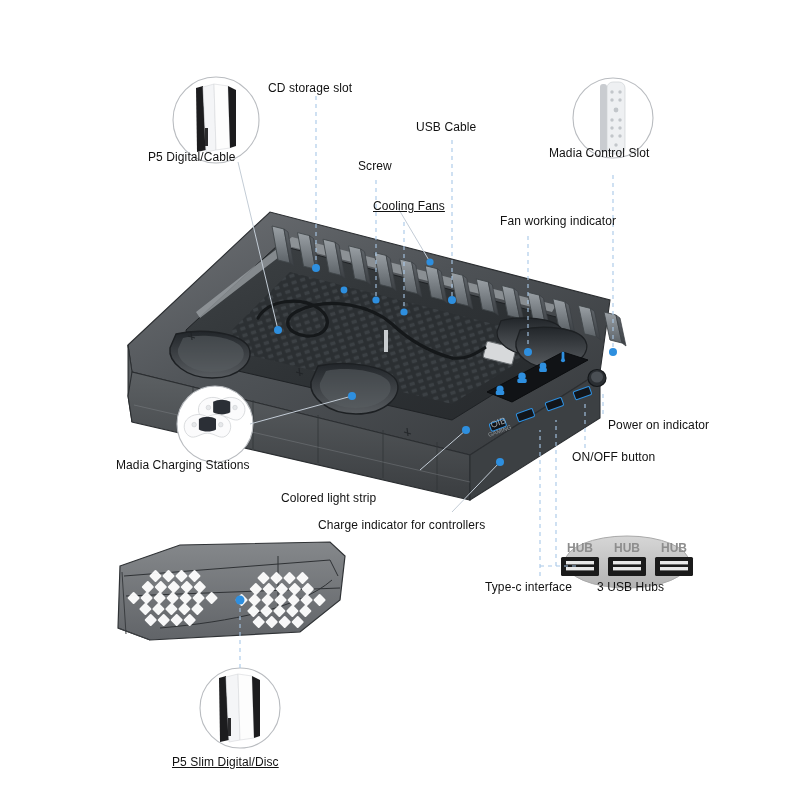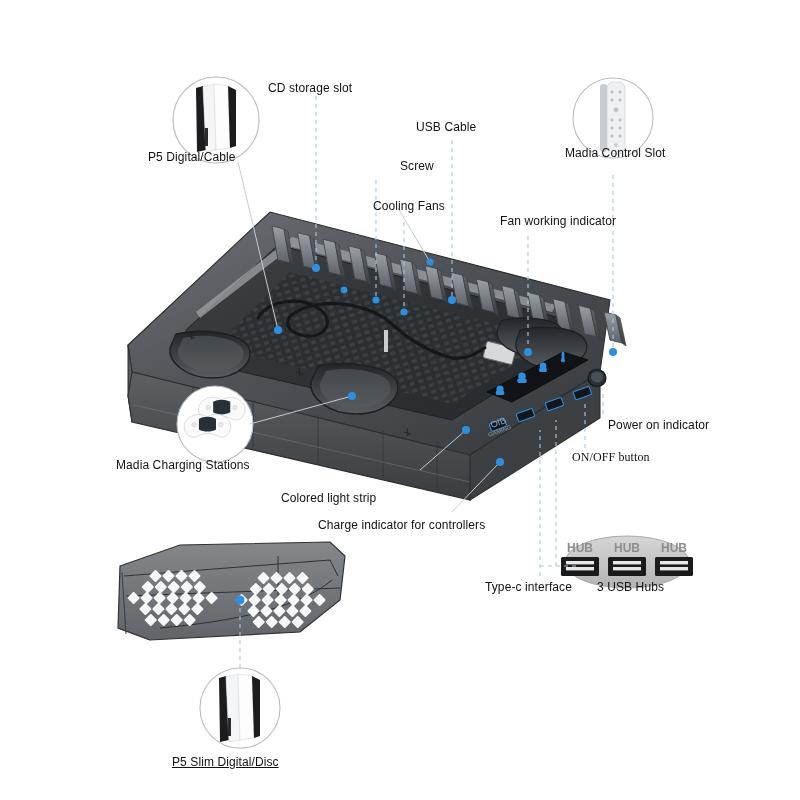--- a/index.html
+++ b/index.html
@@ -381,39 +381,39 @@
     <circle cx="240" cy="600" r="4.5"></circle>
     <circle cx="430" cy="262" r="3.6"></circle>
     <circle cx="344" cy="290" r="3.4"></circle>
   </g>
 </svg>
 
 <div class="lbl" style="left:268px;top:82px;">CD storage slot</div>
 
 <div class="lbl" style="left:416px;top:121px;">USB Cable</div>
 
-<div class="lbl" style="left:358px;top:160px;margin-left:42px;">Screw</div>
-
-<div class="lbl" style="left:373px;top:200px;">Cooling Fans</div>
+<div class="lbl" style="left:358px;top:160px;">Screw</div>
+
+<div class="lbl" style="left:373px;top:200px;text-decoration:underline;">Cooling Fans</div>
 
 <div class="lbl" style="left:500px;top:215px;">Fan working indicator</div>
 
-<div class="lbl" style="left:549px;top:147px;margin-left:16px;">Madia Control Slot</div>
+<div class="lbl" style="left:549px;top:147px;">Madia Control Slot</div>
 
 <div class="lbl" style="left:148px;top:151px;">P5  Digital/Cable</div>
 
 <div class="lbl" style="left:116px;top:459px;">Madia Charging Stations</div>
 
 <div class="lbl" style="left:281px;top:492px;">Colored light strip</div>
 
 <div class="lbl" style="left:318px;top:519px;">Charge indicator for controllers</div>
 
 <div class="lbl" style="left:608px;top:419px;text-align:right;">Power on indicator</div>
 
-<div class="lbl" style="left:572px;top:451px;font-family:Liberation Serif, serif;">ON/OFF button</div>
+<div class="lbl" style="left:572px;top:451px;">ON/OFF button</div>
 
 <div class="lbl sm" style="left:485px;top:581px;">Type-c interface</div>
 
 <div class="lbl sm" style="left:597px;top:581px;">3 USB Hubs</div>
 
 <div class="lbl sm" style="left:172px;top:756px;text-decoration:underline;">P5 Slim Digital/Disc</div>
 
 </div>
 
 </body></html>

